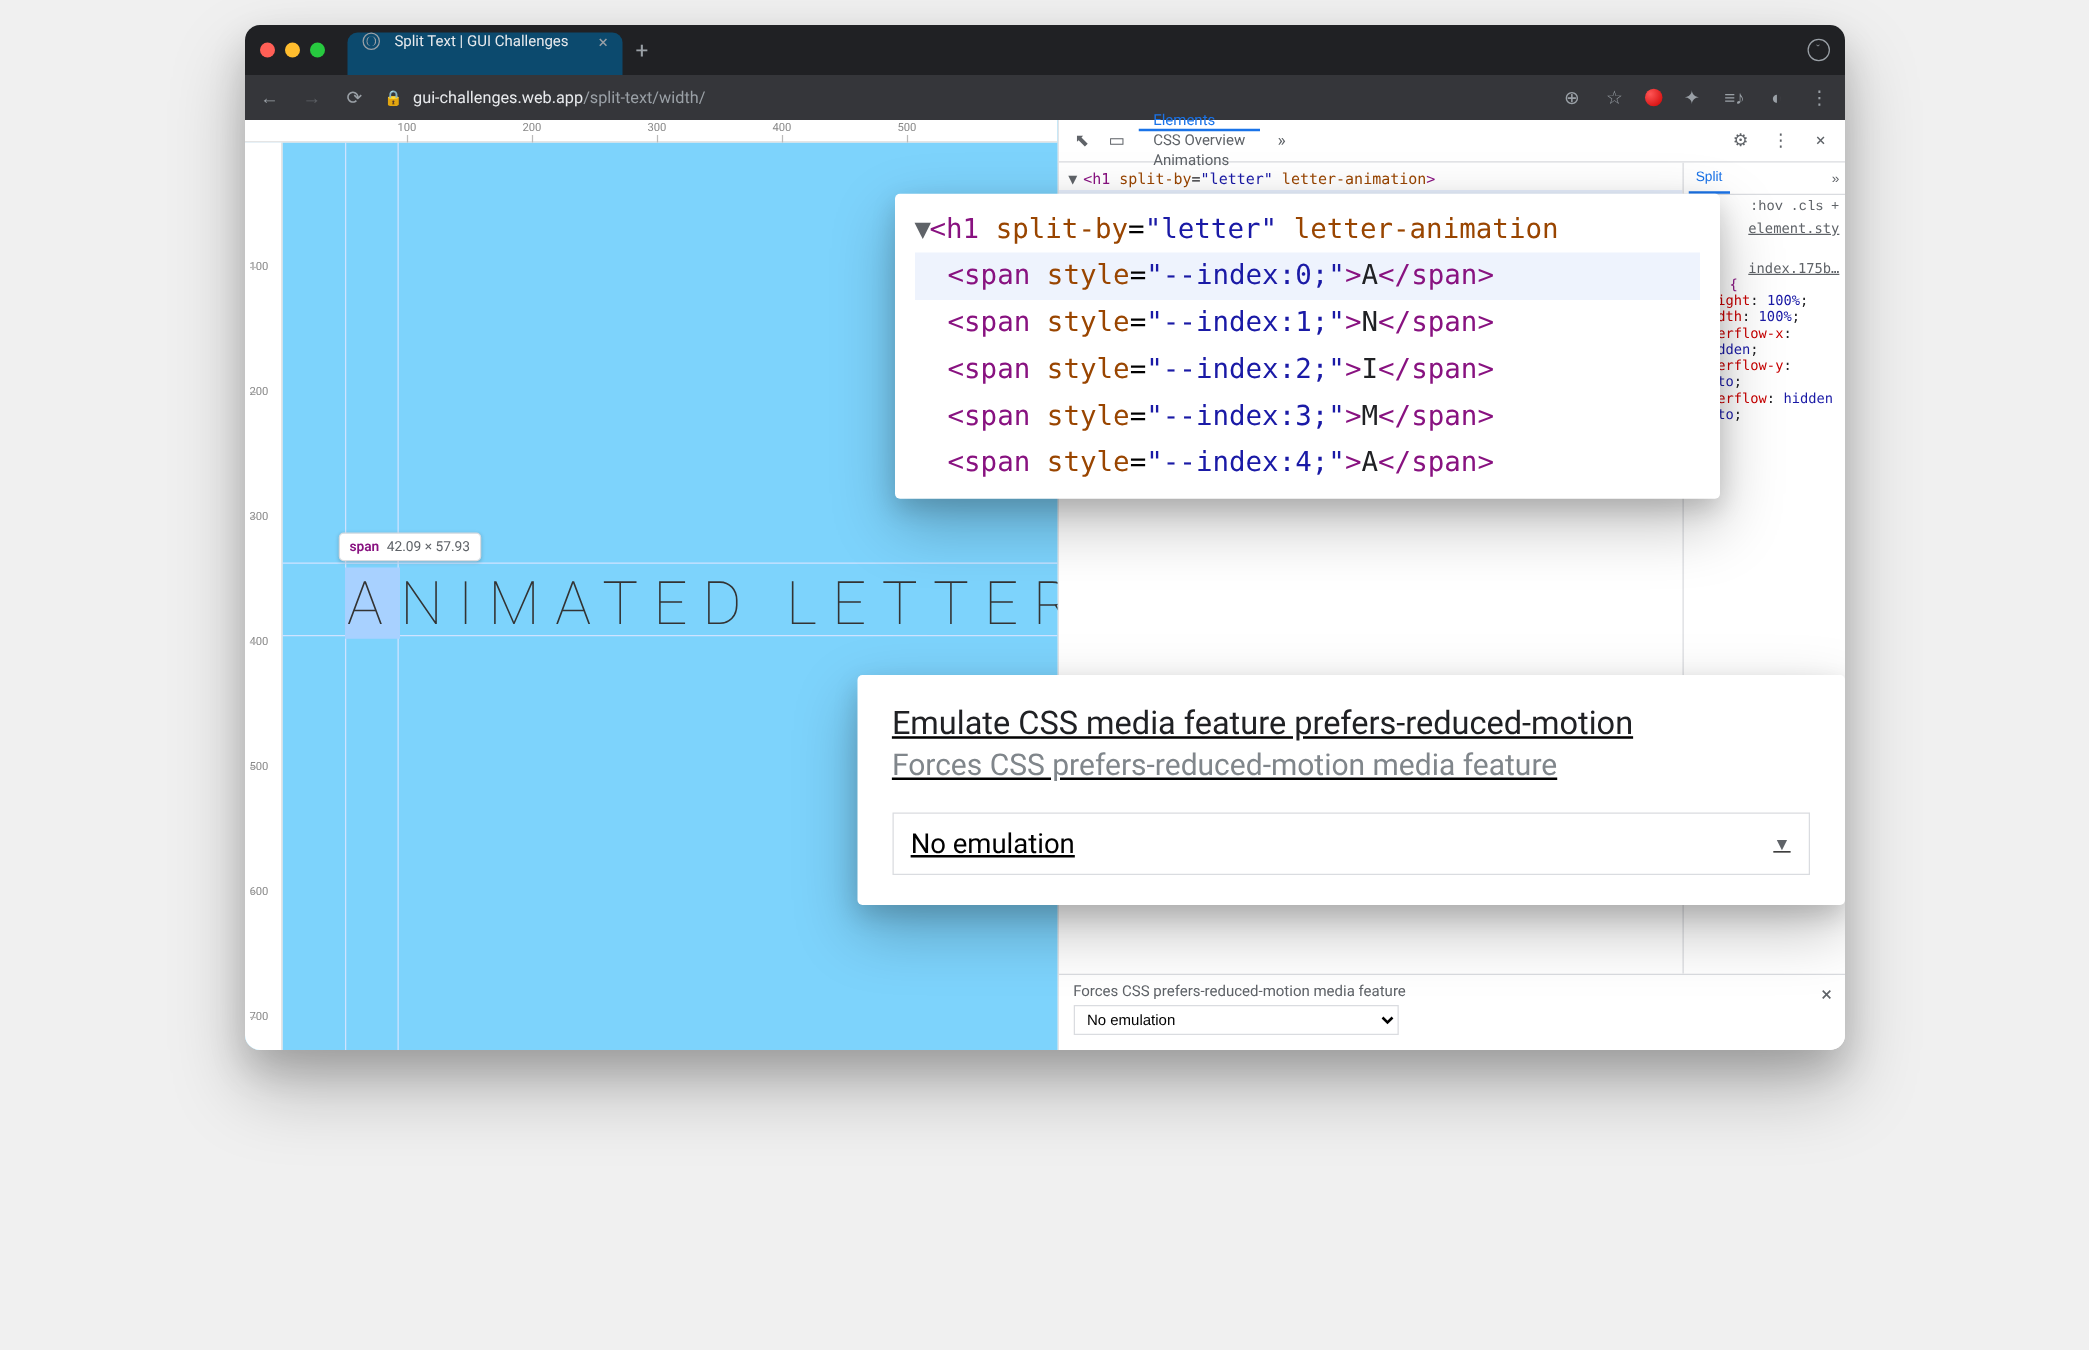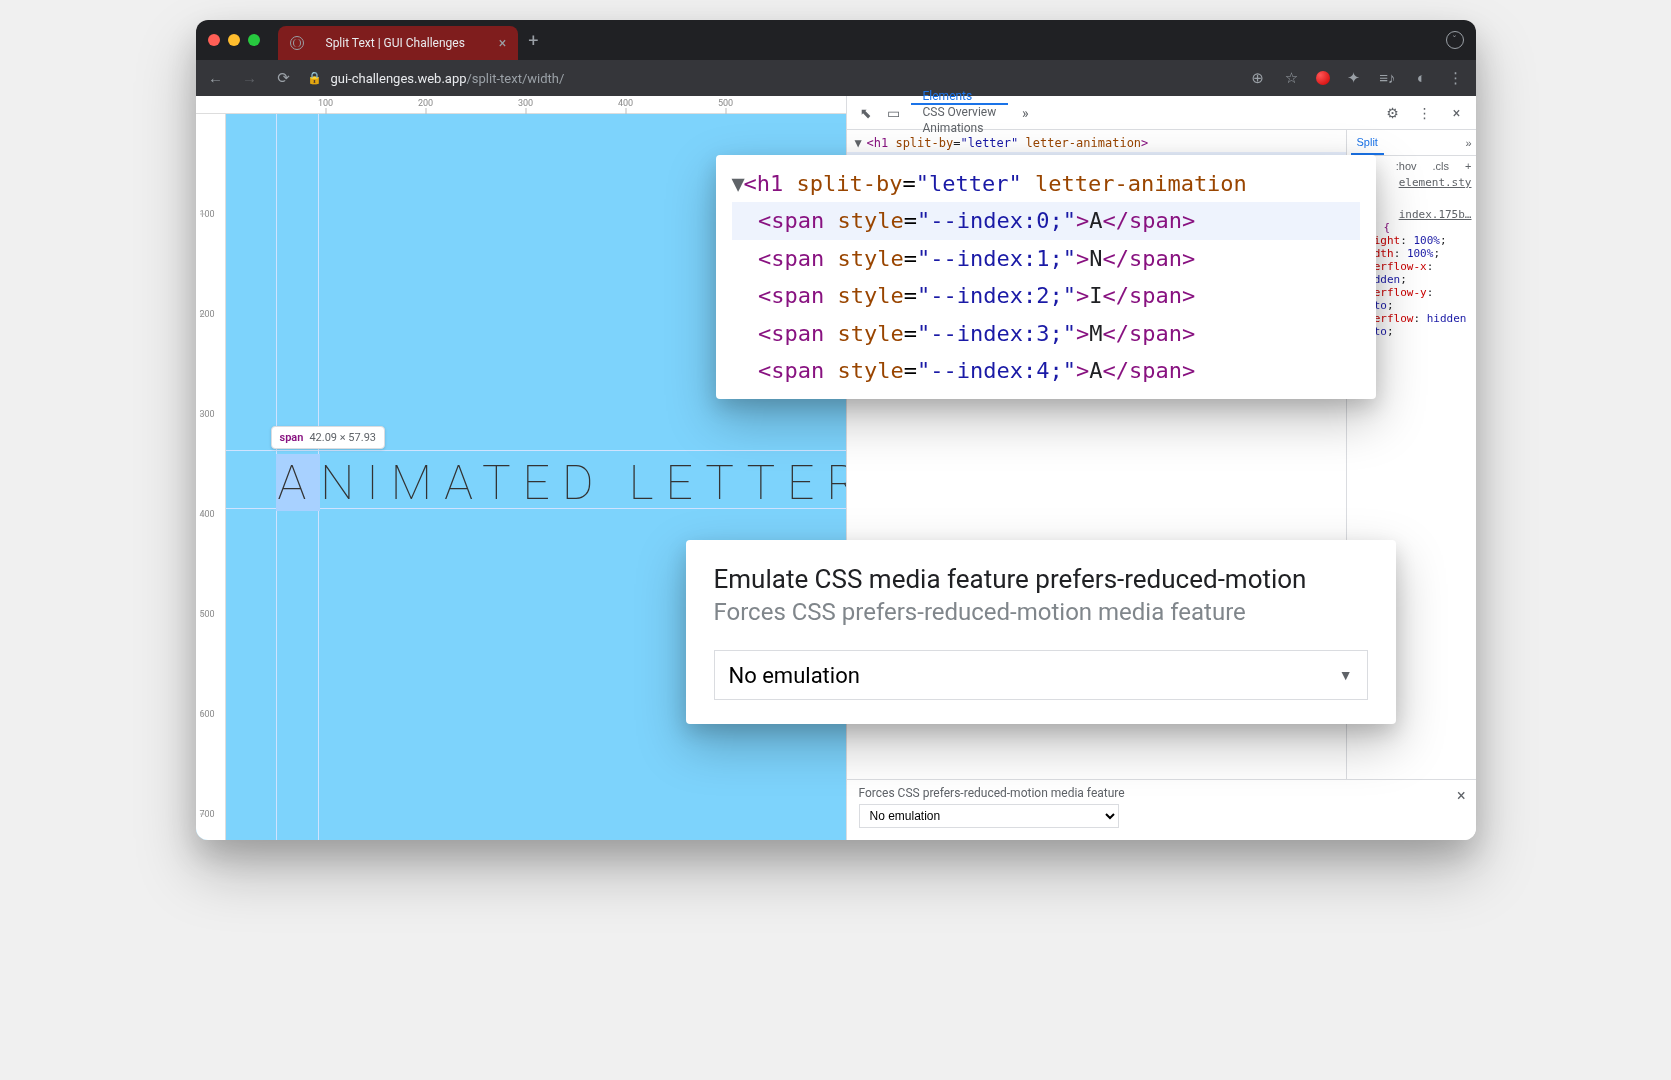--- a/index.html
+++ b/index.html
@@ -8,21 +8,21 @@
   .window {
     width:1280px; height:820px; background:#fff; border-radius:12px; overflow:hidden;
     box-shadow: 0 30px 60px rgba(0,0,0,0.25), 0 15px 30px rgba(0,0,0,0.15);
     position:relative; display:flex; flex-direction:column;
   }
   
   .titlebar { background:#202124; height:40px; display:flex; align-items:center; padding:0 12px; }
   .traffic { display:flex; gap:8px; margin-right:18px; }
   .traffic span { width:12px; height:12px; border-radius:50%; display:block; }
   .t-red{background:#ff5f56}.t-yel{background:#ffbd2e}.t-grn{background:#27c93f}
-  .tab { background:#7f1d1d; color:#e8eaed; height:34px; display:flex; align-items:center; padding:0 12px; border-radius:8px 8px 0 0; font-size:12px; gap:22px; margin-top:6px; }
+  .tab { background:#0c4a6e; color:#e8eaed; height:34px; display:flex; padding:0 12px; border-radius:8px 8px 0 0; font-size:12px; gap:12px; margin-top:6px; }
   .favicon { width:14px; height:14px; border:1.5px solid #9aa0a6; border-radius:50%; position:relative; }
   .favicon::after{content:"";position:absolute;inset:2px;border-left:1.5px solid #9aa0a6;border-right:1.5px solid #9aa0a6;border-radius:50%;}
   .tab-close { color:#9aa0a6; font-size:14px; margin-left:12px; cursor:pointer; }
   .new-tab { color:#9aa0a6; font-size:18px; margin-left:10px; cursor:pointer; }
   .title-right { margin-left:auto; color:#9aa0a6; }
   .chev-circle { width:18px; height:18px; border:1.5px solid #9aa0a6; border-radius:50%; display:flex; align-items:center; justify-content:center; font-size:10px;}
   
   .urlbar { background:#35363a; height:36px; display:flex; align-items:center; padding:0 10px; gap:14px; color:#9aa0a6; }
   .urlbar .icn { width:20px; text-align:center; font-size:15px; cursor:pointer;}
   .url { color:#e8eaed; font-size:13px; display:flex; align-items:center; gap:8px; }
@@ -54,21 +54,21 @@
   .dt-tab { padding:0 12px; height:100%; display:flex; align-items:center; color:#5f6368; cursor:pointer; border-bottom:2px solid transparent;}
   .dt-tab.active { color:#1a73e8; border-bottom-color:#1a73e8;}
   .dt-icn { width:22px; text-align:center; color:#5f6368; font-size:14px; cursor:pointer;}
   .dt-right { margin-left:auto; display:flex; gap:10px; align-items:center;}
   .dt-body { flex:1; display:flex; overflow:hidden;}
   .dt-elements { flex:1; overflow:auto; padding:4px 0;}
   .dt-styles { width:130px; border-left:1px solid #dadce0; font-family: Menlo, Consolas, monospace; font-size:11px; padding:4px 4px; color:#202124; overflow:hidden;}
   .dt-styles-tabs { display:flex; align-items:center; height:26px; border-bottom:1px solid #dadce0; margin:-4px -4px 4px; padding:0 4px; font-family:-apple-system, sans-serif;}
   .dt-styles-tabs .stab { color:#1a73e8; border-bottom:2px solid #1a73e8; padding:0 6px; height:100%; display:flex; align-items:center;}
   .dt-styles-tabs .more { margin-left:auto; color:#5f6368;}
-  .styles-filter { display:flex; justify-content:flex-end; gap:16px; color:#5f6368; margin-bottom:4px; font-family:Liberation Sans, sans-serif;}
+  .styles-filter { display:flex; justify-content:flex-end; gap:6px; color:#5f6368; margin-bottom:4px; font-family:Liberation Mono, monospace;}
   .styles-filter span{cursor:pointer;}
   .css-sel { color:#881280;}
   .css-prop{ color:#c80000;}
   .css-val { color:#1a1aa6;}
   .css-link{ color:#5f6368; text-decoration:underline;}
   .dom { font-family: Menlo, Consolas, monospace; font-size:12px; line-height:1.5; }
   .dom .row { white-space:pre; padding:0 8px;}
   .dom .sel { background:#e8f0fe;}
   .dom-brk{color:#881280}.dom-tag{color:#881280}.dom-attr{color:#994500}.dom-val{color:#1a1aa6}.dom-txt{color:#202124}
   .dom-caret{color:#5f6368;display:inline-block;width:12px;}
@@ -80,23 +80,24 @@
   .zoom-code {
     position:absolute; top:135px; left:520px; width:660px; background:#fff; border-radius:4px;
     box-shadow:0 20px 50px rgba(0,0,0,.25), 0 8px 20px rgba(0,0,0,.15);
     font-family: Menlo, Consolas, monospace; font-size:22px; line-height:1.7; padding:10px 16px;
     overflow:hidden;
   }
   .zoom-code .zrow{white-space:pre;}
   .zoom-code .zsel{background:#eef3fd;}
   
   .zoom-render {
-    position:absolute; top:520px; left:490px; width:710px; background:#fff; border-radius:4px;
+    position:absolute; top:520px; left:490px; width:790px; background:#fff; border-radius:4px;
     box-shadow:0 20px 50px rgba(0,0,0,.25), 0 8px 20px rgba(0,0,0,.15);
     padding:24px 28px;
+    text-decoration:underline;
   }
   .zoom-render h3 { margin:0 0 4px; font-size:26px; font-weight:400; color:#202124;}
   .zoom-render p  { margin:0 0 24px; font-size:24px; font-weight:400; color:#80868b;}
   .zoom-render .zsel { width:100%; height:50px; border:1px solid #dadce0; font-size:22px; padding:0 14px; background:#fff; display:flex; align-items:center; justify-content:space-between; cursor:pointer;}
   .zoom-render .zsel .caret{font-size:14px;color:#5f6368;}
 </style>
 </head>
 <body>
 
 <div class="window">

